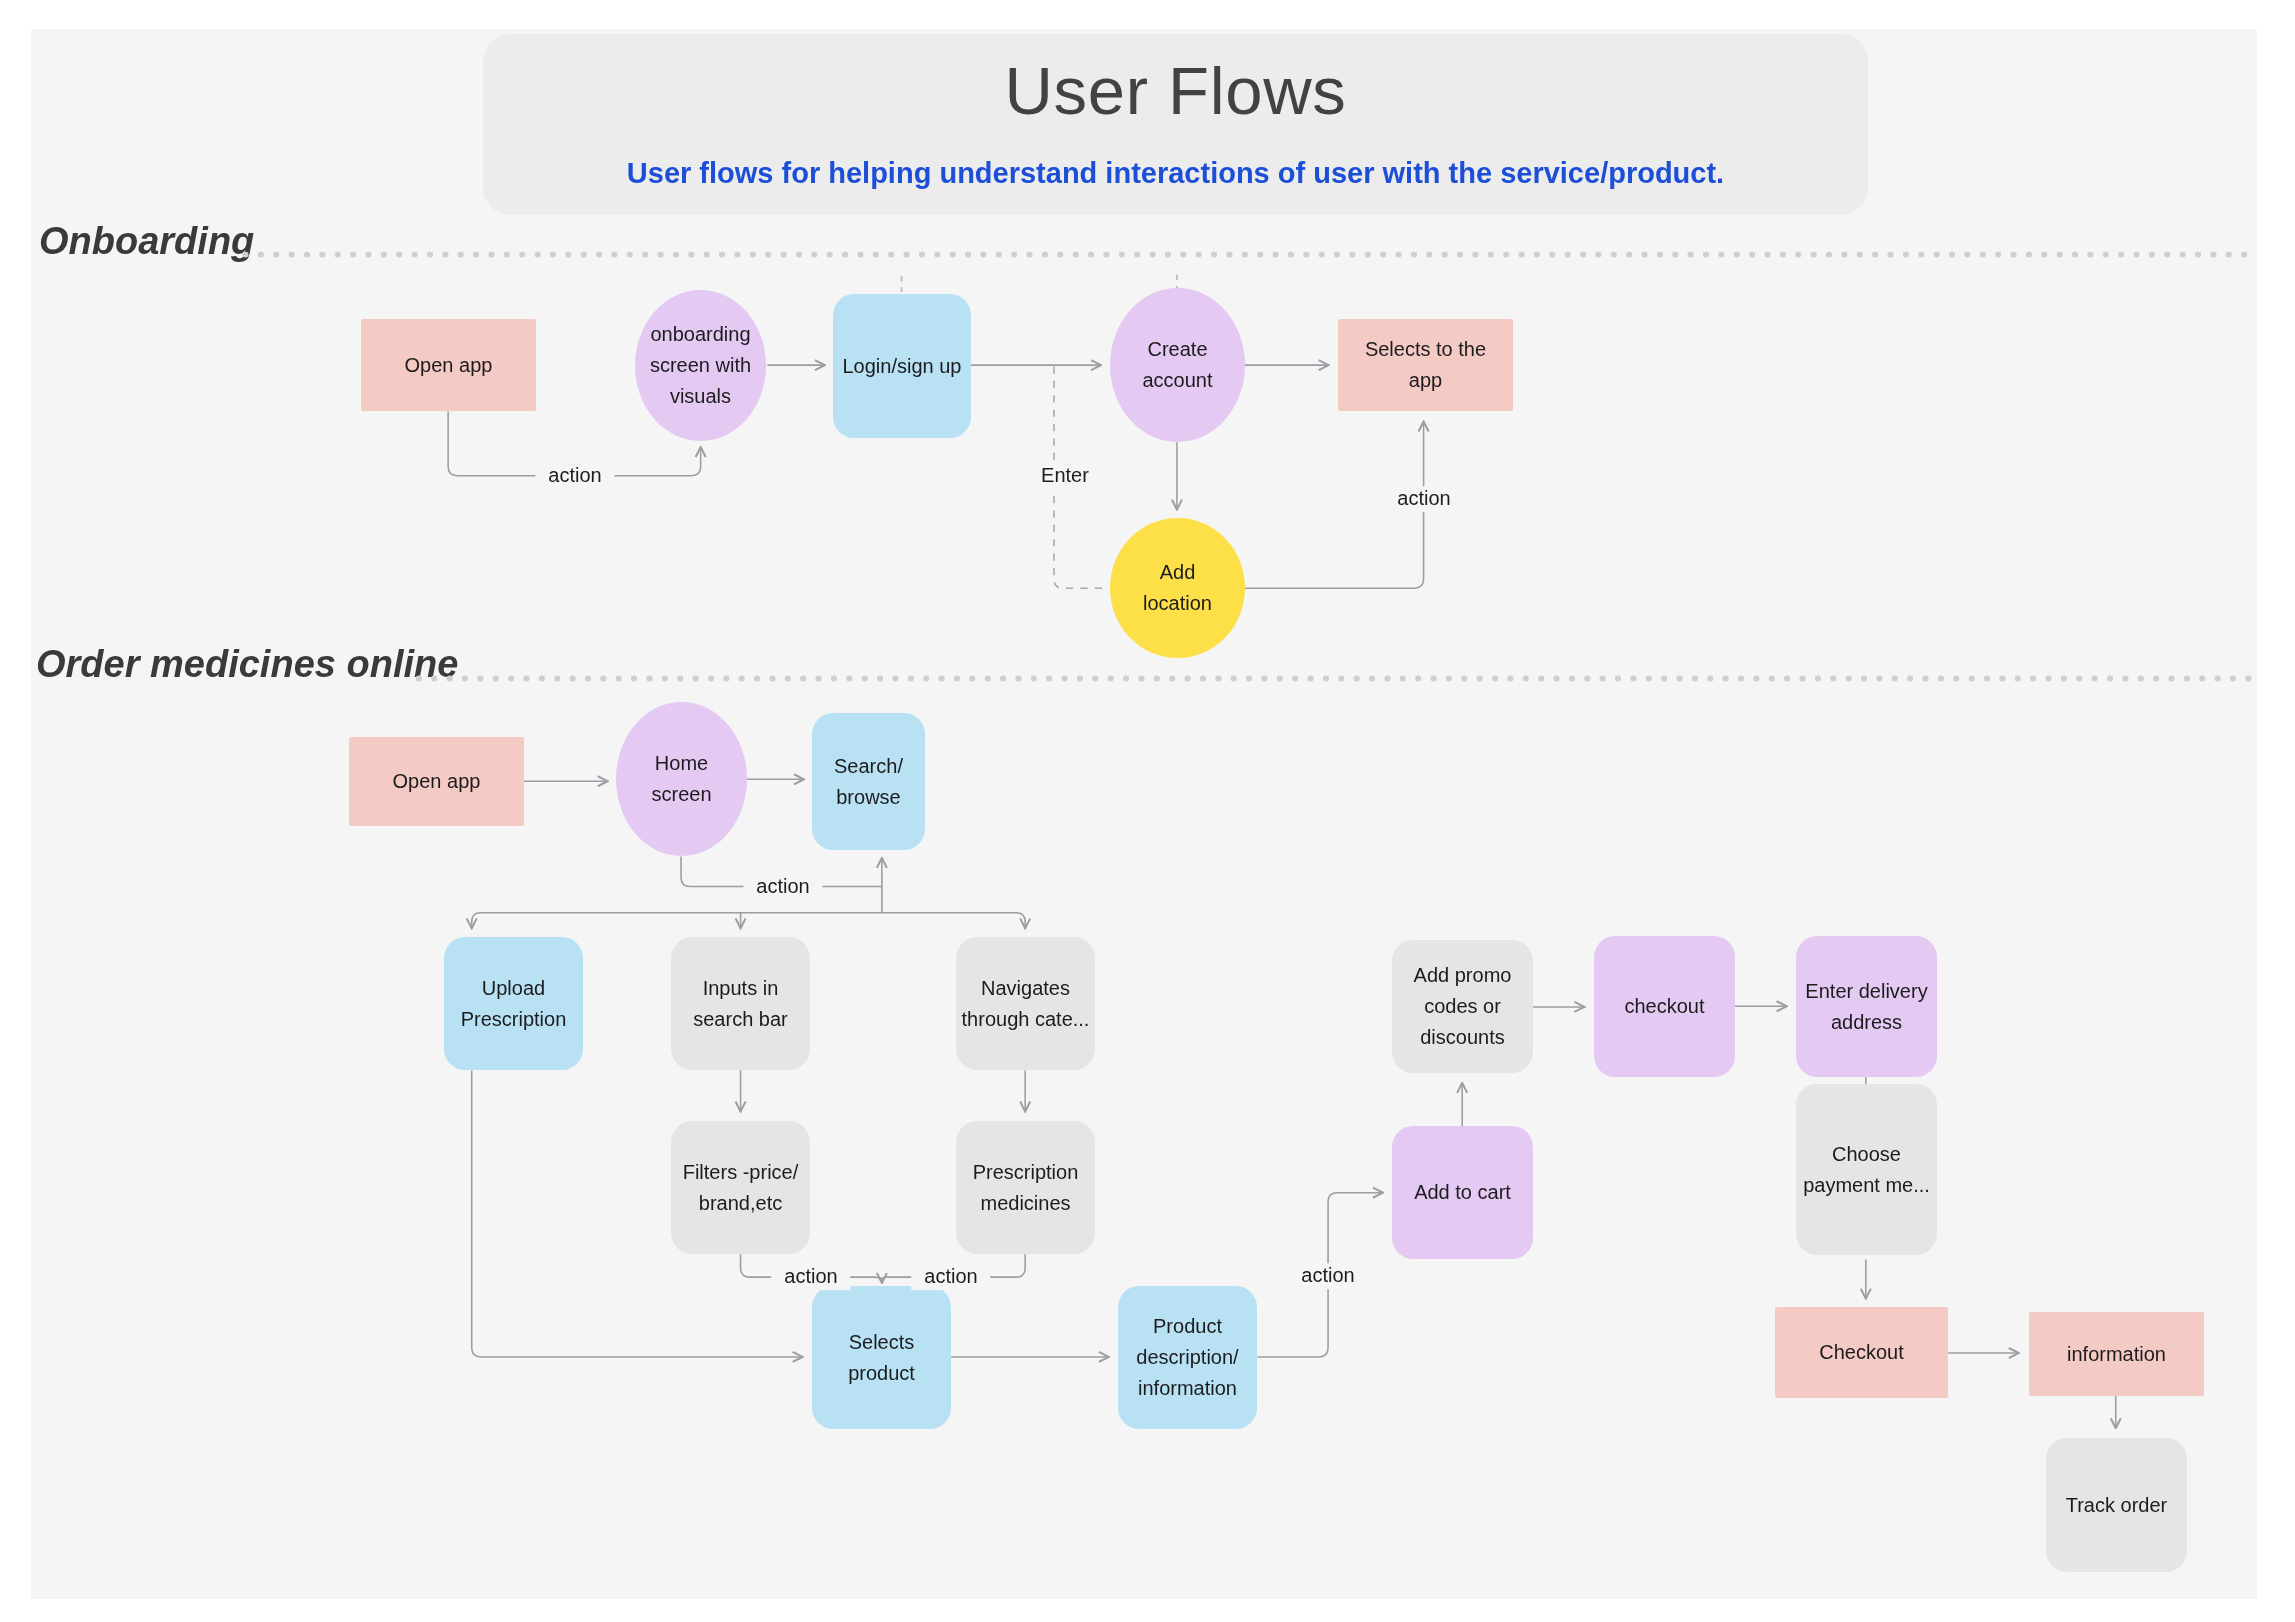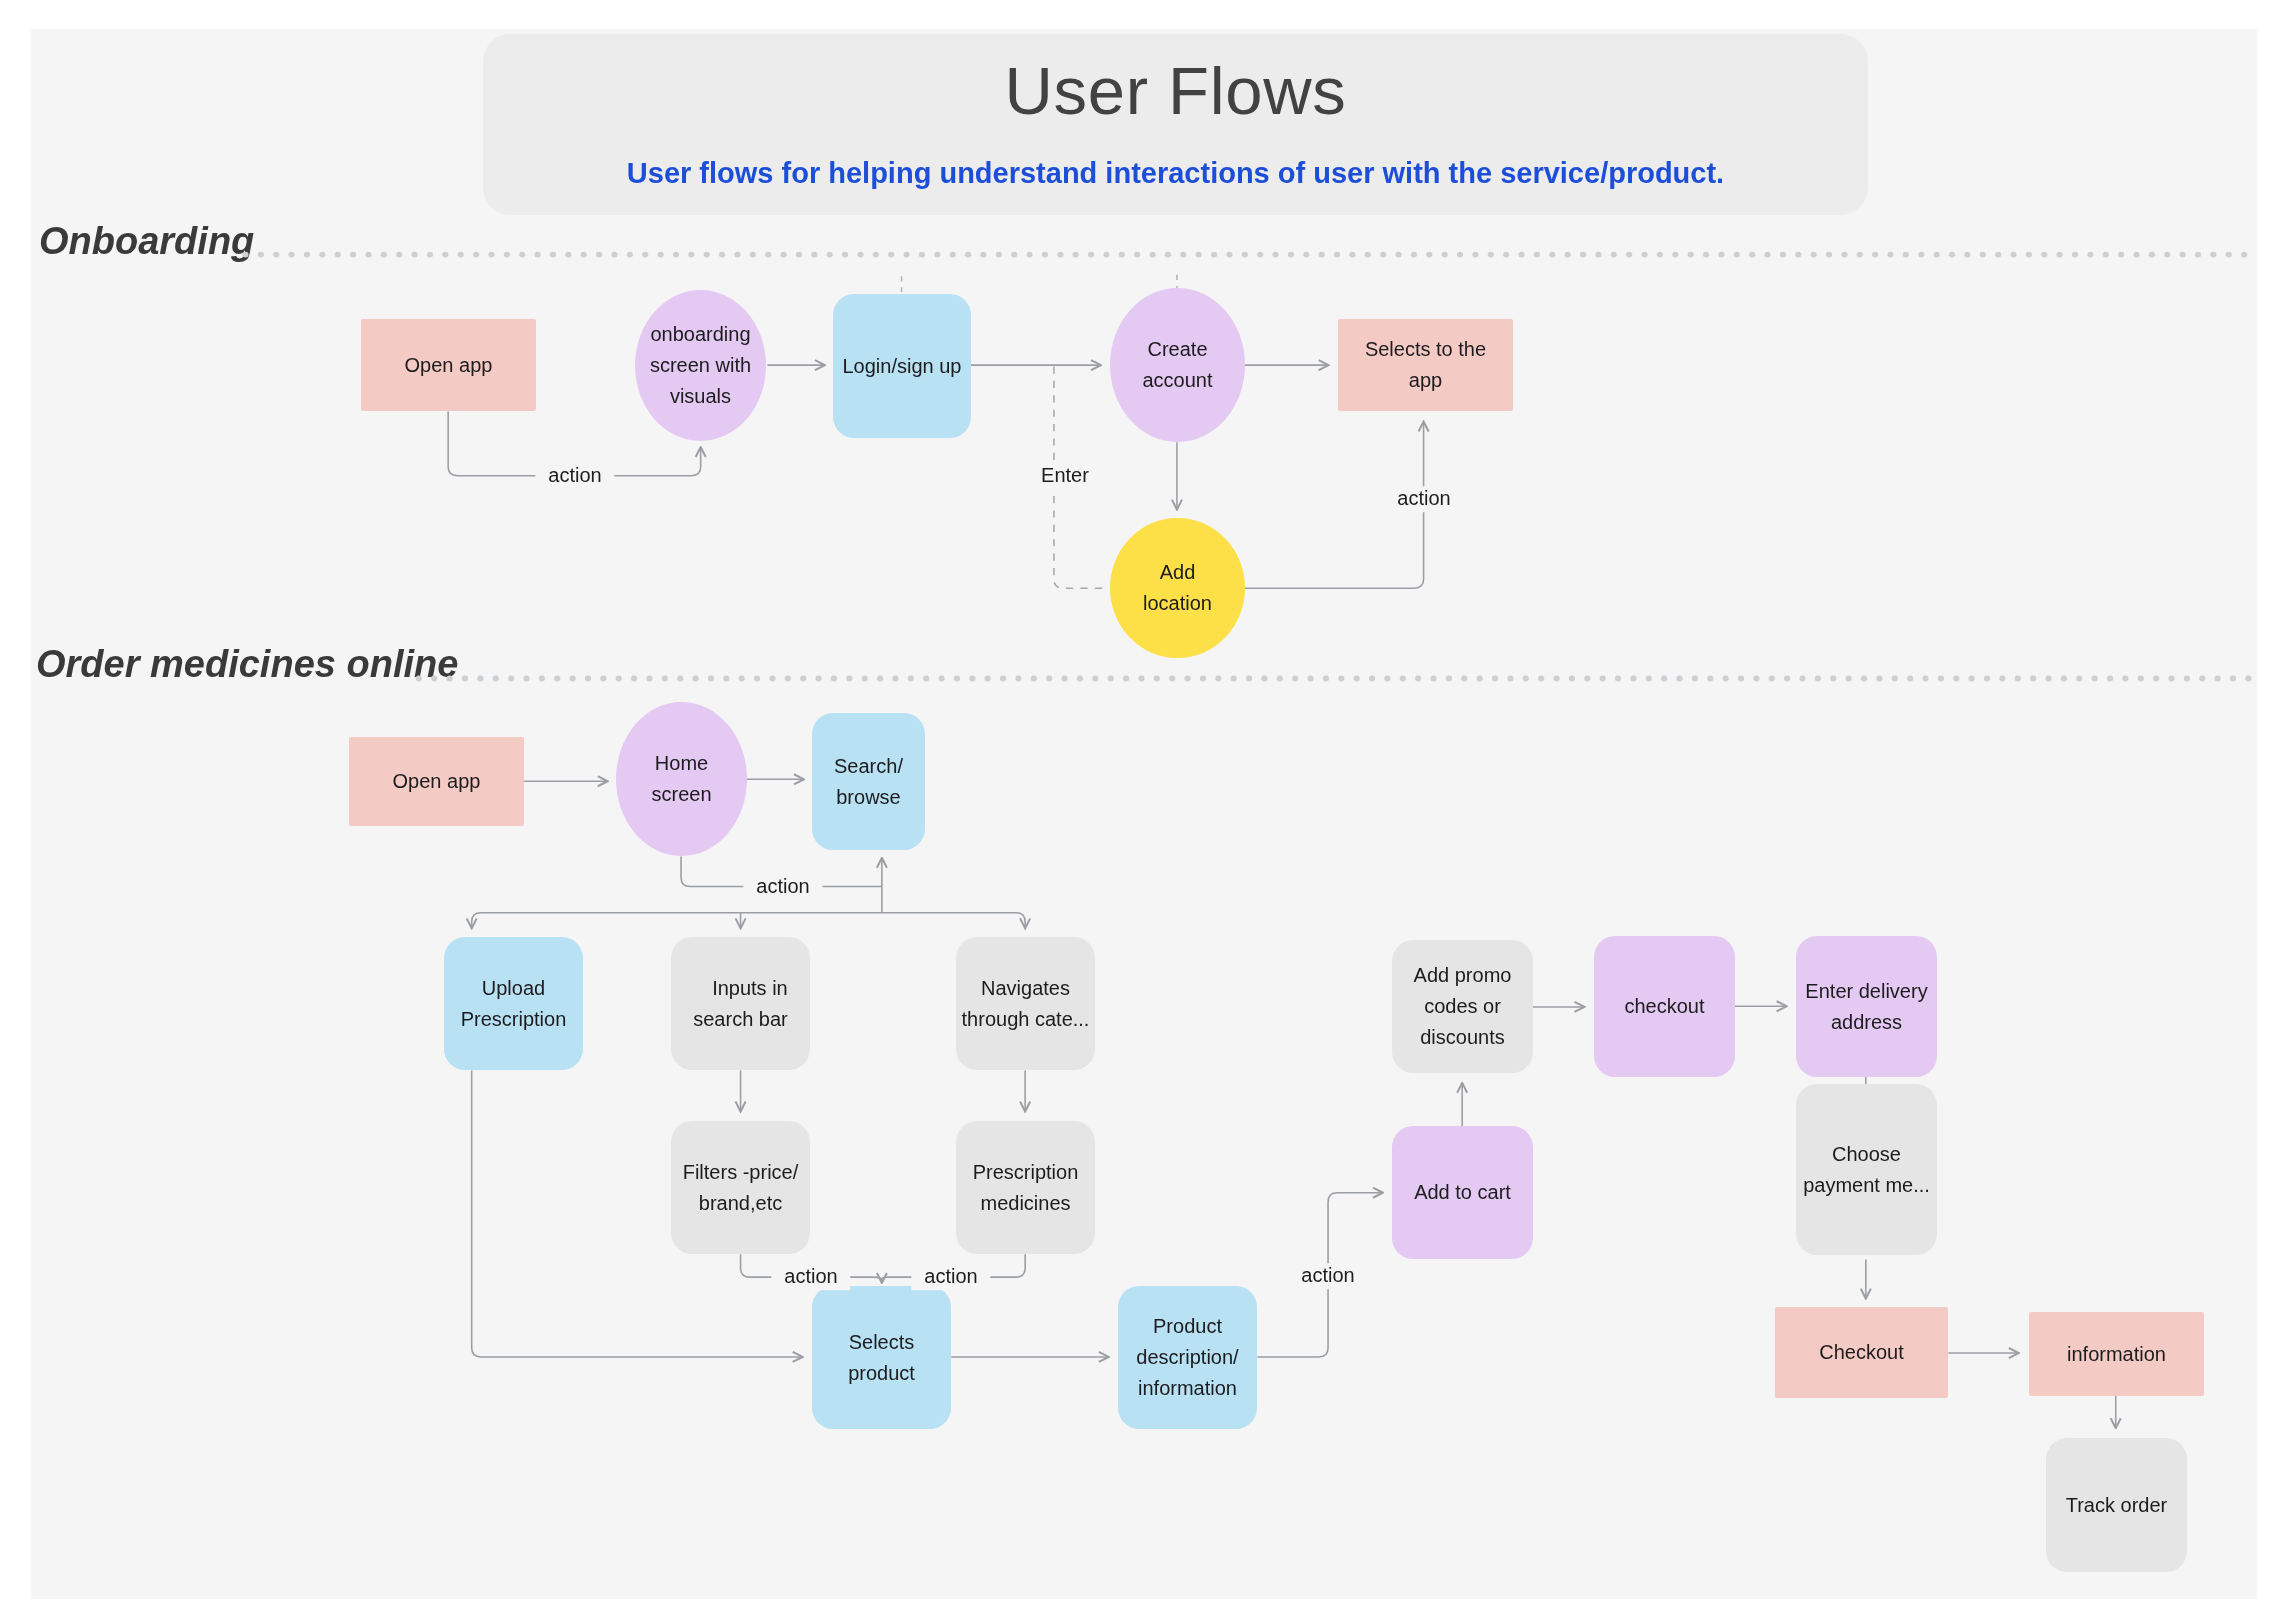--- a/index.html
+++ b/index.html
@@ -119,21 +119,21 @@
 screen</span>
       </div>
       <div class="node shape-round" style="left: 812px; top: 713px; width: 113px; height: 137px; background: rgb(184, 225, 244);">
         <span>Search/
 browse</span>
       </div>
       <div class="node shape-round" style="left: 402px; top: 937px; width: 139px; height: 133px; background: rgb(184, 225, 244); margin-left: 42px;">
         <span>Upload
 Prescription</span>
       </div>
-      <div class="node shape-round" style="left: 671px; top: 937px; width: 139px; height: 133px; background: rgb(229, 229, 230); text-align: right;">
+      <div class="node shape-round" style="left: 671px; top: 937px; width: 139px; height: 133px; background: rgb(229, 229, 230);">
         <span>Inputs in
 search bar</span>
       </div>
       <div class="node shape-round" style="left: 956px; top: 937px; width: 139px; height: 133px; background: rgb(229, 229, 230);">
         <span>Navigates
 through cate...</span>
       </div>
       <div class="node shape-round" style="left: 671px; top: 1121px; width: 139px; height: 133px; background: rgb(229, 229, 230);">
         <span>Filters -price/
 brand,etc</span>

